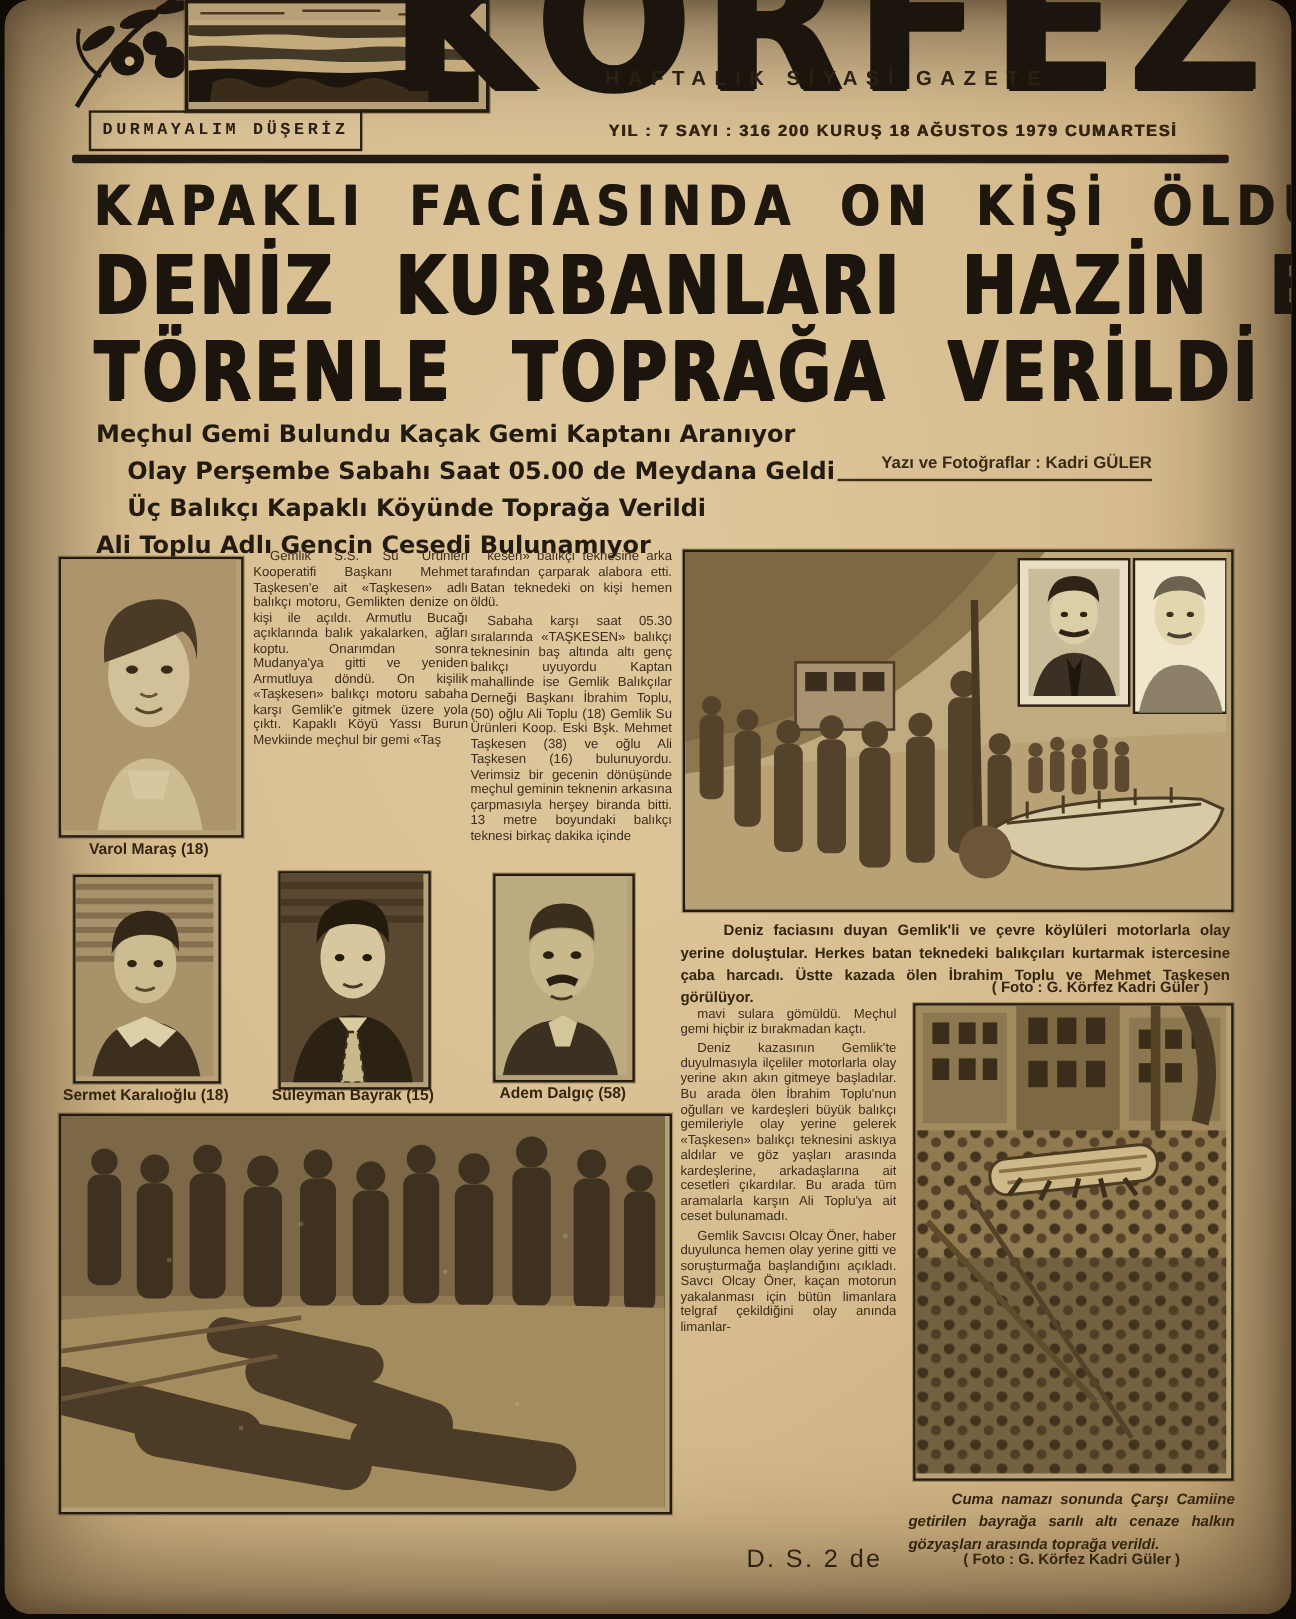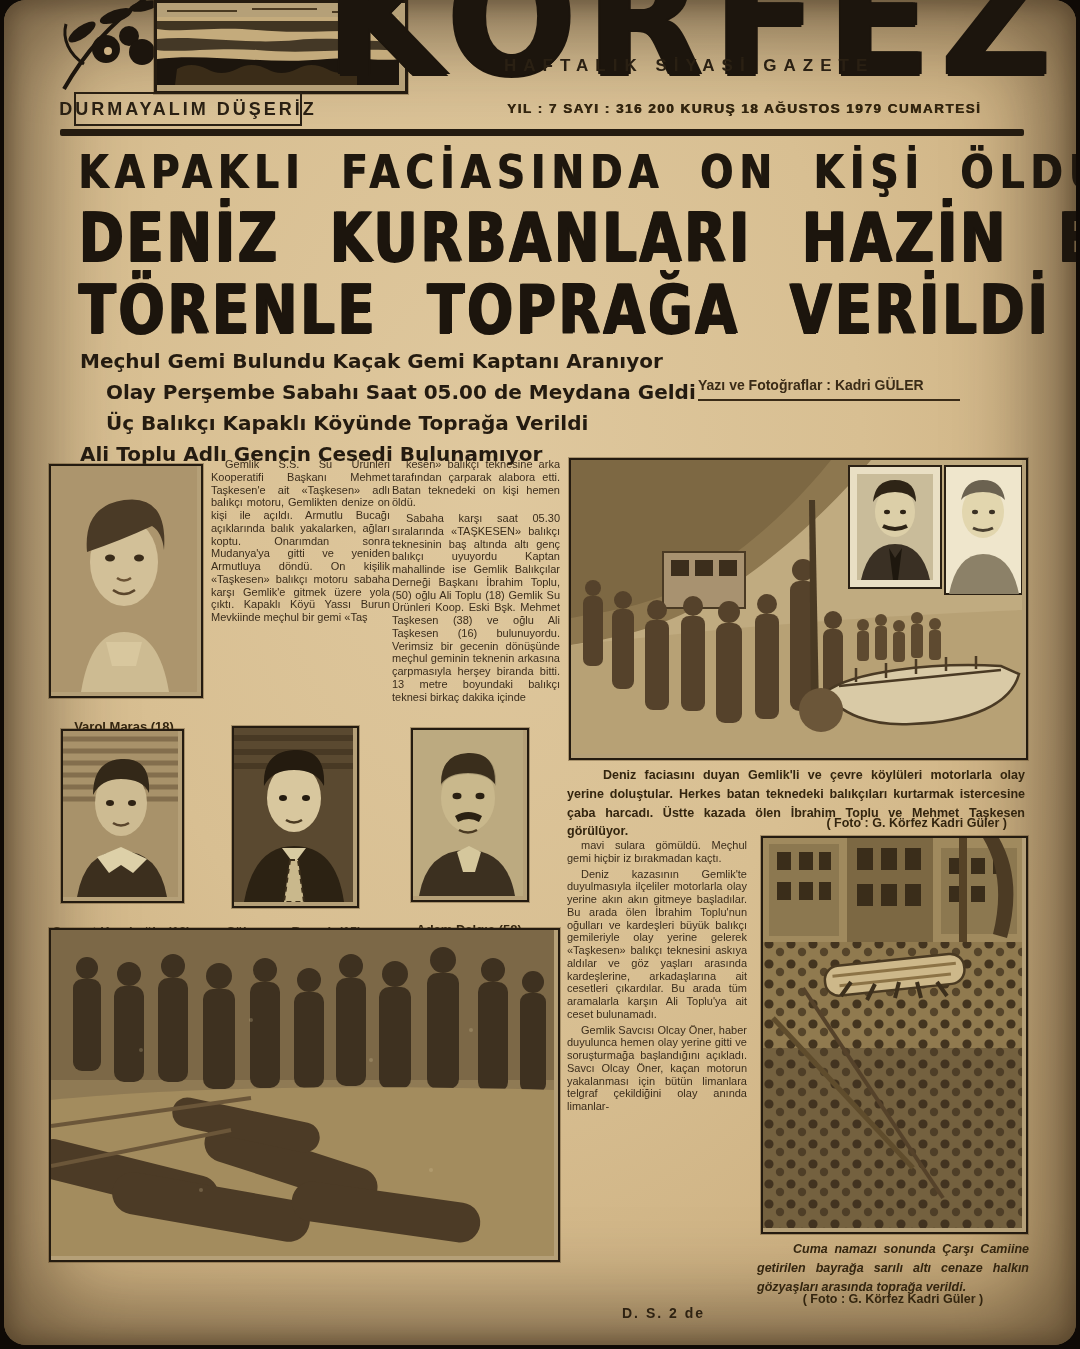--- a/index.html
+++ b/index.html
@@ -13,58 +13,58 @@
   .abs{position:absolute;}
 
   
   .title{left:322px;top:-74px;font-size:152px;font-weight:bold;letter-spacing:10px;color:#1c150d;
          font-family:"DejaVu Sans","Liberation Sans",sans-serif;
          transform:scaleY(1.05);transform-origin:left top;white-space:nowrap;
          text-shadow:2px 0 0 #1c150d,-2px 0 0 #1c150d,0 2px 0 #1c150d;}
   .subtitle{left:500px;top:56px;font-size:17px;font-weight:bold;letter-spacing:7px;color:#2a2013;white-space:nowrap;}
   .sloganbox{left:70px;top:92px;width:224px;height:30px;border:2px solid #2a2013;
              display:flex;align-items:center;justify-content:center;background:rgba(255,245,220,.08);}
-  .slogan{font-size:18px;font-weight:bold;letter-spacing:3px;color:#2a2013;white-space:nowrap;}
+  .slogan{font-size:14px;font-weight:bold;letter-spacing:3px;color:#2a2013;white-space:nowrap;font-family:Liberation Mono, monospace;}
   .dateline{left:503px;top:101px;font-size:13.5px;font-weight:bold;letter-spacing:1.5px;color:#33250f;white-space:nowrap;
             text-shadow:.6px 0 0 #33250f;}
   .mastrule{left:56px;top:129px;width:964px;height:7px;background:#241b10;border-radius:2px;}
 
   
   .kicker{left:74px;top:146px;font-size:39px;font-weight:bold;letter-spacing:6px;word-spacing:16px;color:#1e170e;
           white-space:nowrap;transform:scaleY(1.18);transform-origin:left top;
           font-family:"DejaVu Sans","Liberation Sans",sans-serif;text-shadow:1px 0 0 #1e170e;}
   .headline{font-size:54px;font-weight:bold;letter-spacing:3px;word-spacing:28px;color:#1c150d;white-space:nowrap;
             transform:scaleY(1.25);transform-origin:left top;
             font-family:"DejaVu Sans","Liberation Sans",sans-serif;text-shadow:2px 0 0 #1c150d,0 1px 0 #1c150d;}
   .hl1{left:74px;top:198px;}
   .hl2{left:74px;top:270px;}
 
   
   .subheads{left:76px;top:346px;width:560px;}
   .subhead{font-size:20px;font-weight:bold;color:#241b10;line-height:31px;white-space:nowrap;
            font-family:"DejaVu Sans","Liberation Sans",sans-serif;}
   .subhead.indent{padding-left:26px;}
   .byline{left:694px;top:377px;width:262px;font-size:14px;font-weight:bold;color:#3a2b17;
-          border-bottom:2px solid #3a2b17;padding-bottom:6px;text-align:left;white-space:nowrap;}
+          border-bottom:2px solid #3a2b17;padding-bottom:6px;text-align:right;white-space:nowrap;}
 
   
   .col{font-size:11px;line-height:1.16;color:#3b2d1c;text-align:justify;overflow:hidden;}
   .col p{margin:0 0 3px 0;text-indent:14px;}
   .col1{left:207px;top:458px;width:179px;height:278px;}
   .col2{left:388px;top:458px;width:168px;height:278px;}
   .col3{left:563px;top:839px;width:180px;height:448px;}
-  .continued{left:618px;top:1288px;font-size:14px;font-weight:bold;color:#2e2212;letter-spacing:2px;margin-top:17px;}
+  .continued{left:618px;top:1288px;font-size:21px;font-weight:normal;color:#2e2212;letter-spacing:2px;}
 
   
   .photo{border:2px solid #241b10;background:#b5a078;box-shadow:0 0 0 1px rgba(90,70,40,.4);}
   .photo svg{display:block;}
   .capt{font-size:12.5px;font-weight:bold;color:#33250f;line-height:1.5;}
   .capt .indent{display:inline-block;width:36px;}
   .credit{font-size:12.5px;font-weight:bold;color:#33250f;}
-  .pname{font-size:13px;font-weight:bold;color:#33250f;text-align:center;margin-top:19px;}
+  .pname{font-size:13px;font-weight:bold;color:#33250f;text-align:center;}
 
   .mainphoto{left:565px;top:458px;width:455px;height:298px;}
   .maincapt{left:563px;top:766px;width:458px;text-align:justify;}
   .maincredit{left:563px;top:816px;width:440px;text-align:right;}
 
   .port1{left:45px;top:464px;width:150px;height:230px;}
   .pname1{left:30px;top:700px;width:180px;}
   .port2{left:57px;top:729px;width:119px;height:170px;}
   .pname2{left:25px;top:905px;width:185px;}
   .port3{left:228px;top:726px;width:123px;height:178px;}

